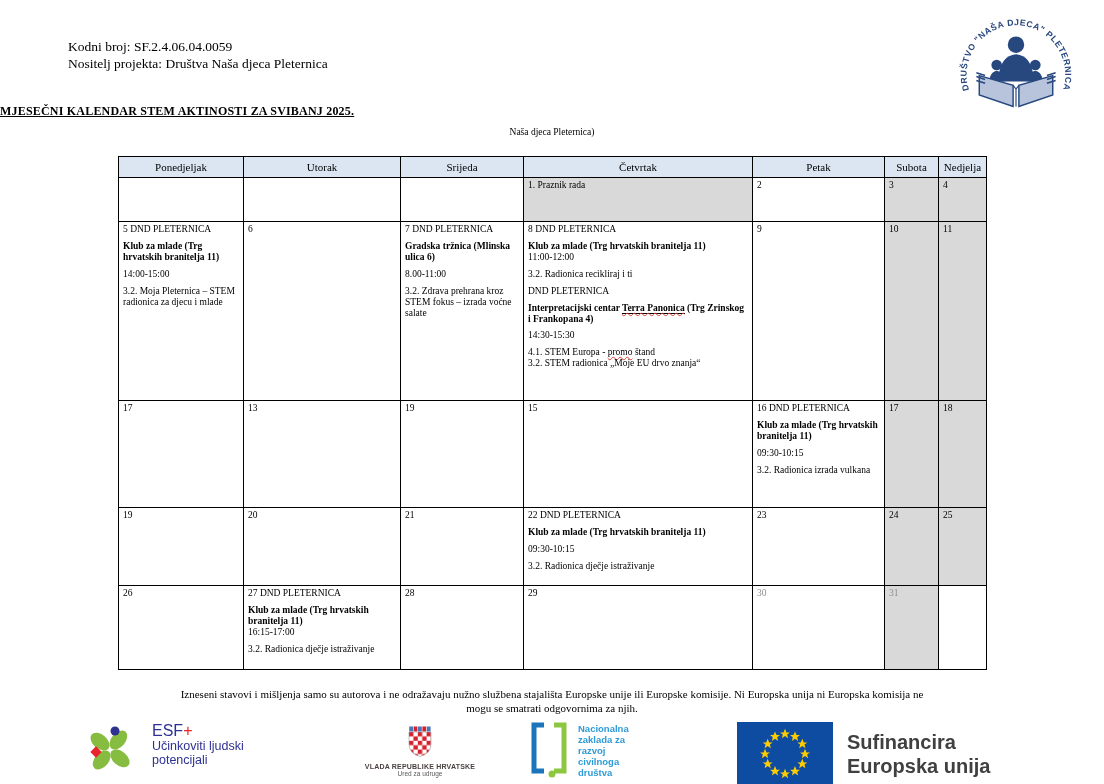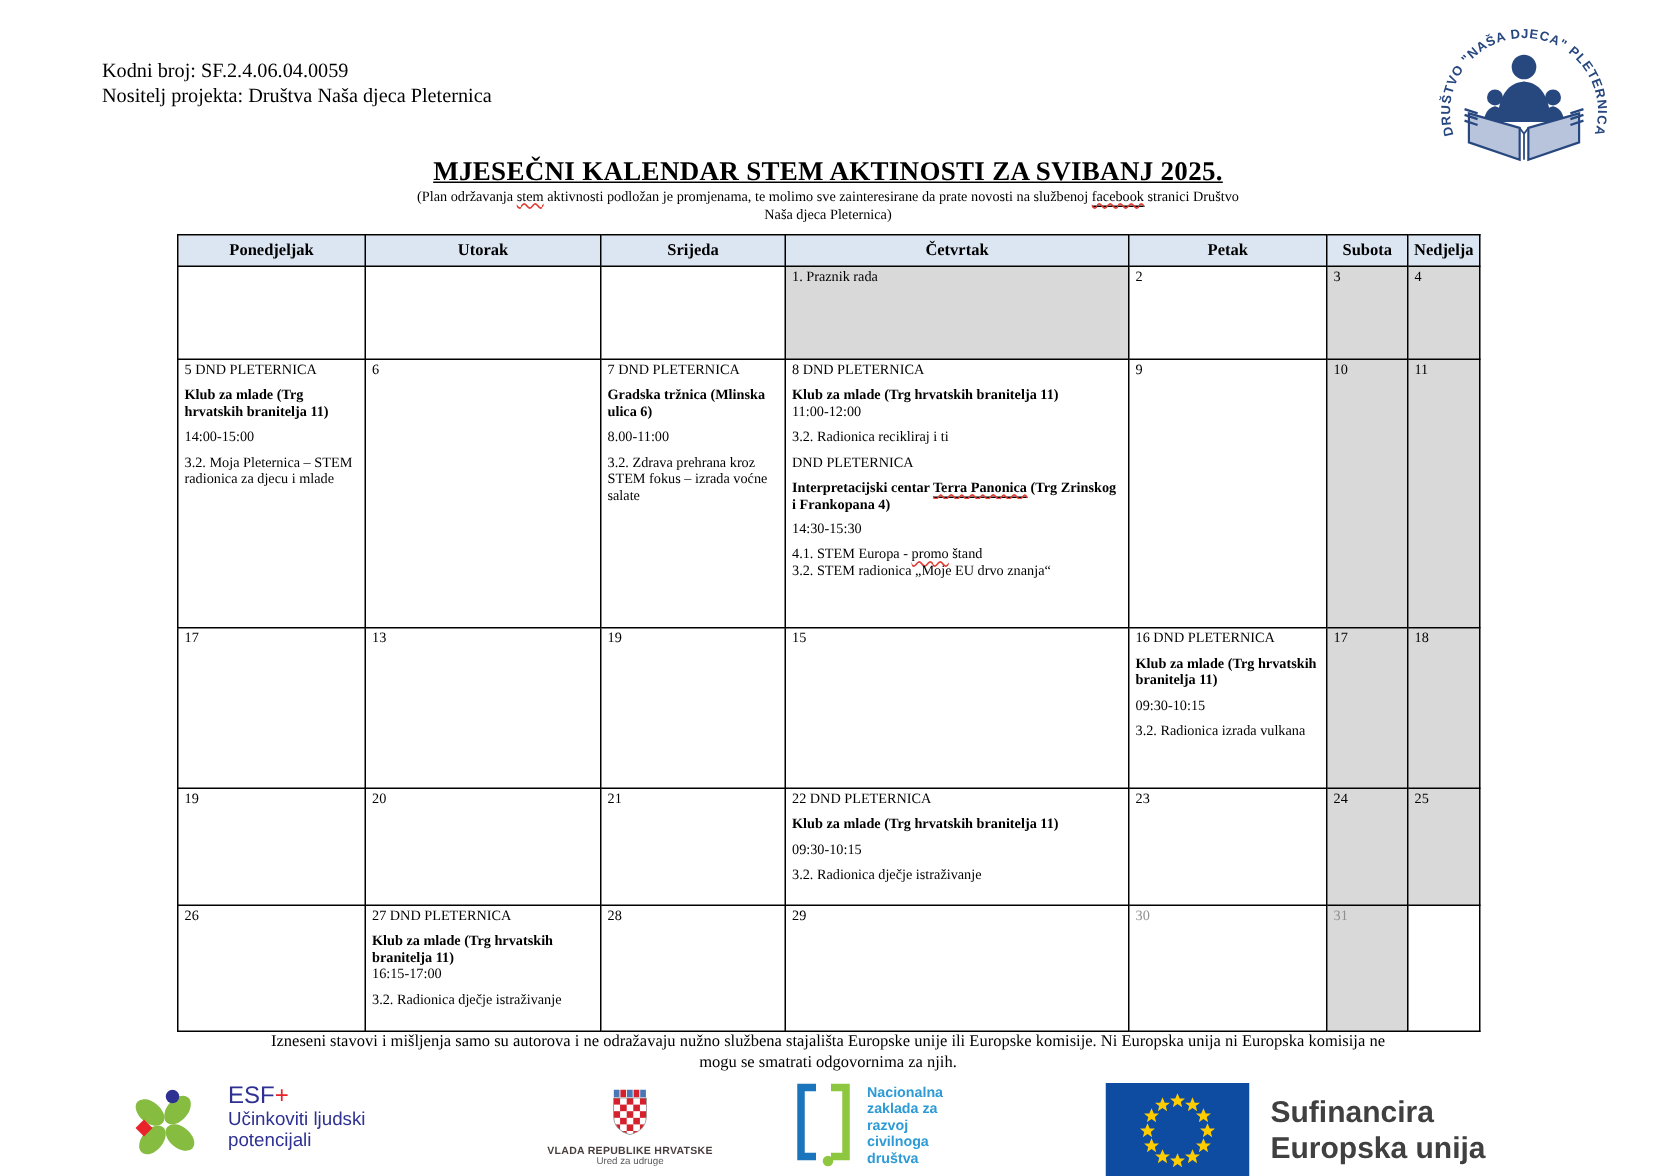--- a/index.html
+++ b/index.html
@@ -6,28 +6,28 @@
   html,body{width:1104px;height:784px;background:#fff}
   body{font-family:"Liberation Serif",serif;color:#000;-webkit-font-smoothing:antialiased}
   .page{position:relative;width:1104px;height:784px;background:#fff;overflow:hidden}
 
   
   .meta{position:absolute;left:68px;top:38px;font-size:13.5px;line-height:17px;white-space:nowrap}
   .uwavy{border-bottom:1px solid #000;text-decoration:underline wavy #e03c31;text-decoration-thickness:1px;text-decoration-skip-ink:none}
   .wavy{text-decoration:underline wavy #e03c31;text-decoration-thickness:1px;text-decoration-skip-ink:none}
 
   
-  .title{position:absolute;left:0;top:104px;width:100%;text-align:center;font-size:18px;font-weight:bold;letter-spacing:.2px}
+  .title{position:absolute;left:0;top:104px;width:100%;text-align:left;font-size:12px;font-weight:bold;letter-spacing:.2px}
   .title span{text-decoration:underline}
   .subtitle{position:absolute;left:0;top:127px;width:100%;text-align:center;font-size:9.5px;line-height:11.5px}
 
   
   table.cal{position:absolute;left:118px;top:156px;width:868px;border-collapse:collapse;table-layout:fixed;font-size:9.5px}
   table.cal th,table.cal td{border:1px solid #000;vertical-align:top;text-align:left}
-  table.cal th{height:21px;background:#dce6f2;font-weight:bold;font-size:11px;text-align:center;vertical-align:middle;padding:1px}
+  table.cal th{height:21px;background:#dce6f2;font-weight:normal;font-size:11px;text-align:center;vertical-align:middle;padding:1px}
   table.cal td{padding:2px 4px 2px 4px}
   td.gray{background:#d9d9d9}
   .cal-line{margin-bottom:6px;line-height:1.15;word-wrap:break-word}
   .cal-line.tt{margin-bottom:0}
   .cal-line.b{font-weight:bold}
   .cal-line.m{color:#8f8f8f}
 
   
   .disclaimer{position:absolute;left:0;top:687px;width:100%;text-align:center;font-size:11px;line-height:14px}
 
@@ -77,21 +77,20 @@
     <path d="M22,72 L57,82 L57,104 L22,92 Z" fill="#b8c3dc" stroke="#27477f" stroke-width="1.5"></path>
     <path d="M98,72 L63,82 L63,104 L98,92 Z" fill="#b8c3dc" stroke="#27477f" stroke-width="1.5"></path>
     <path d="M57,82 L60,86 L63,82 M60,86 L60,104" stroke="#27477f" stroke-width="1.2" fill="none"></path>
 
     <path d="M19,69 l9,3 M19,73 l9,3 M19,77 l9,3" stroke="#27477f" stroke-width="1.6"></path>
     <path d="M101,69 l-9,3 M101,73 l-9,3 M101,77 l-9,3" stroke="#27477f" stroke-width="1.6"></path>
   </svg>
 
   <div class="title"><span>MJESEČNI KALENDAR STEM AKTINOSTI ZA SVIBANJ 2025.</span></div>
   <div class="subtitle">
-    <div><span>(Plan održavanja </span><span class="wavy">stem</span><span> aktivnosti podložan je promjenama, te molimo sve zainteresirane da prate novosti na službenoj </span><span class="uwavy">facebook</span><span> stranici  Društvo</span></div>
     <div>Naša djeca  Pleternica)</div>
   </div>
 
   <table class="cal">
     <colgroup>
       <col style="width:125px">
         <col style="width:157px">
         <col style="width:123px">
       <col style="width:229px">
         <col style="width:132px">
@@ -103,21 +102,21 @@
           <th>Ponedjeljak</th>
           <th>Utorak</th>
           <th>Srijeda</th>
           <th>Četvrtak</th>
           <th>Petak</th>
           <th>Subota</th>
           <th>Nedjelja</th>
         </tr>
       </thead>
     <tbody id="cal-body">
-        <tr style="height: 62px;">
+        <tr style="height: 44px;">
           <td></td>
           <td></td>
           <td></td>
           <td class="gray">
             <div class="cal-line"><span>1. Praznik rada</span></div>
           </td>
           <td>
             <div class="cal-line"><span>2</span></div>
           </td>
           <td class="gray">

